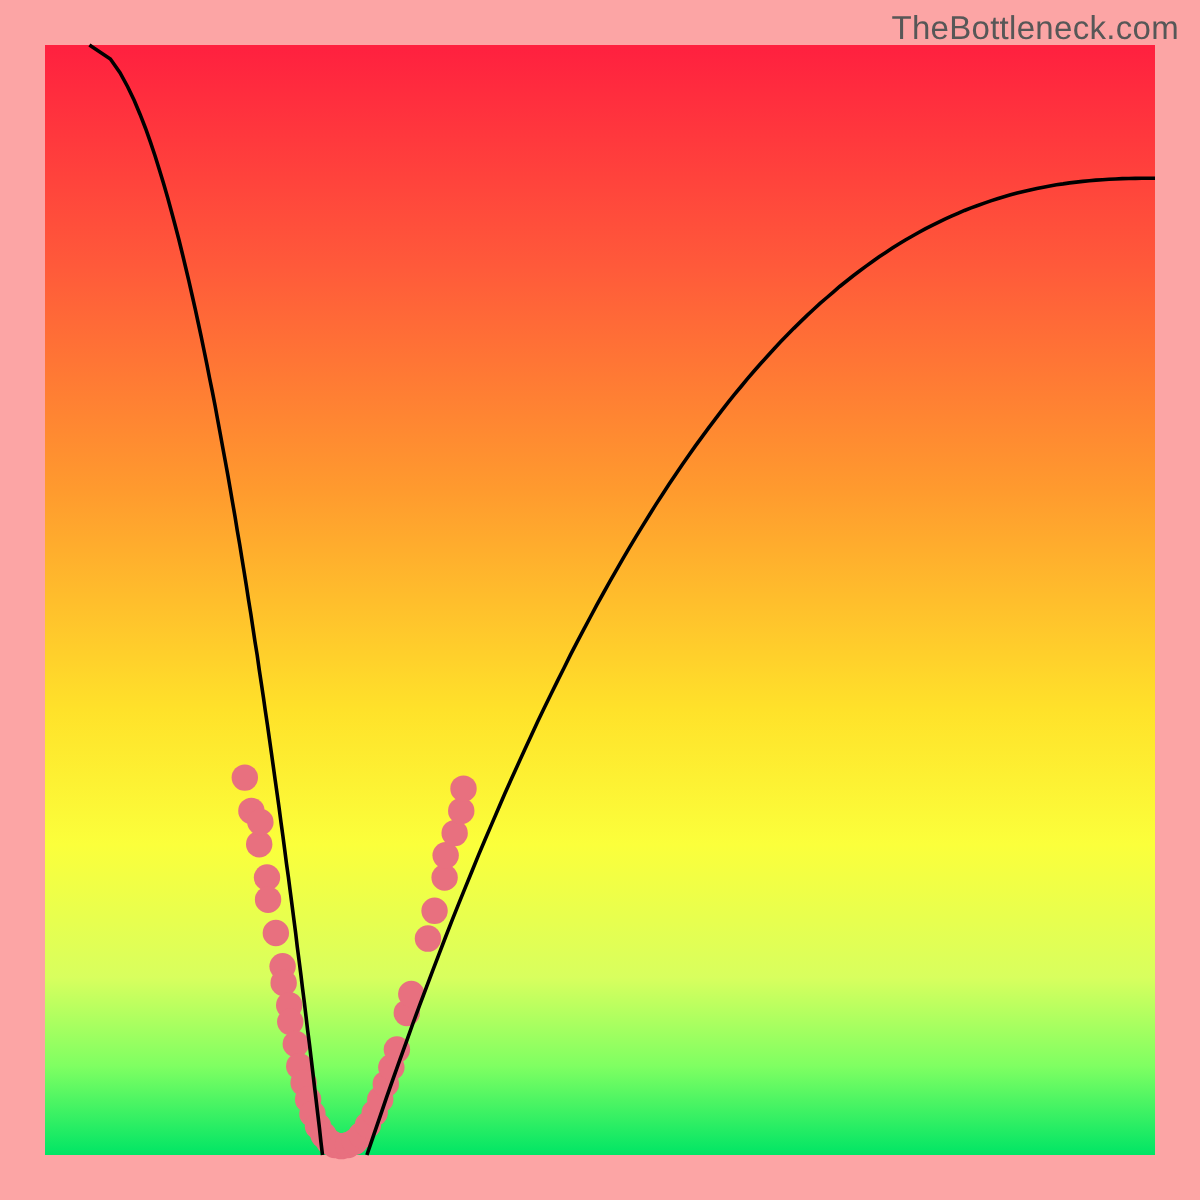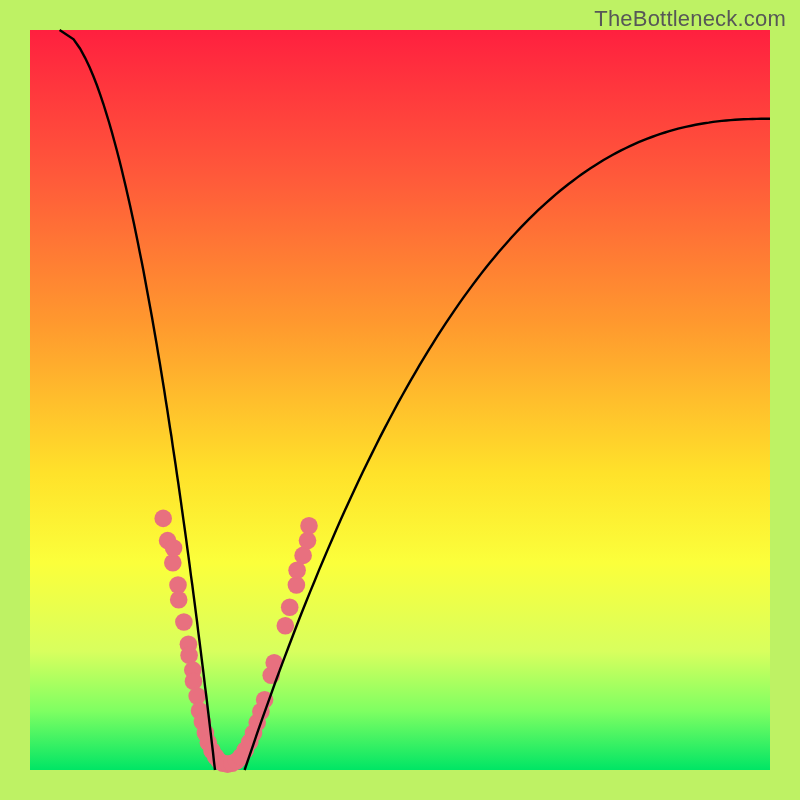--- a/index.html
+++ b/index.html
@@ -8,21 +8,21 @@
     width: 800px;
     height: 800px;
     overflow: hidden;
     font-family: Arial, Helvetica, sans-serif;
     background: #000;
   }
   .frame {
     position: absolute;
     left: 0; top: 0;
     width: 800px; height: 800px;
-    background: #bef264;
+    background: #fca5a5;
   }
   .plot {
     position: absolute;
     left: 30px;
     top: 30px;
     width: 740px;
     height: 740px;
     background: linear-gradient(to bottom,
       #ff203f 0%,
       #ff5a3a 20%,

